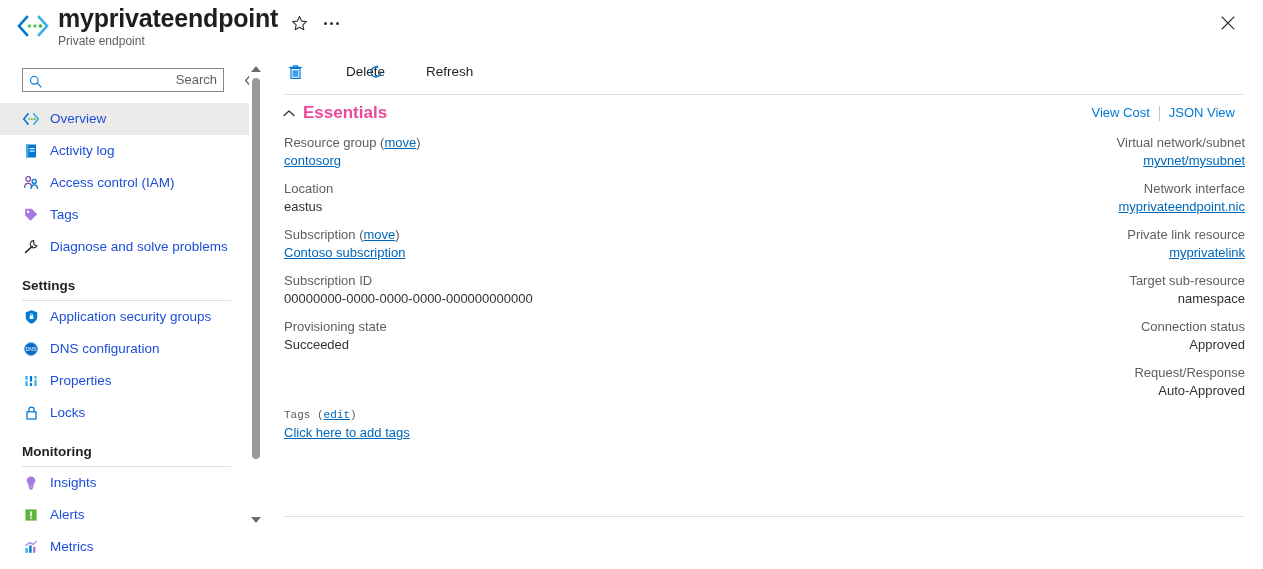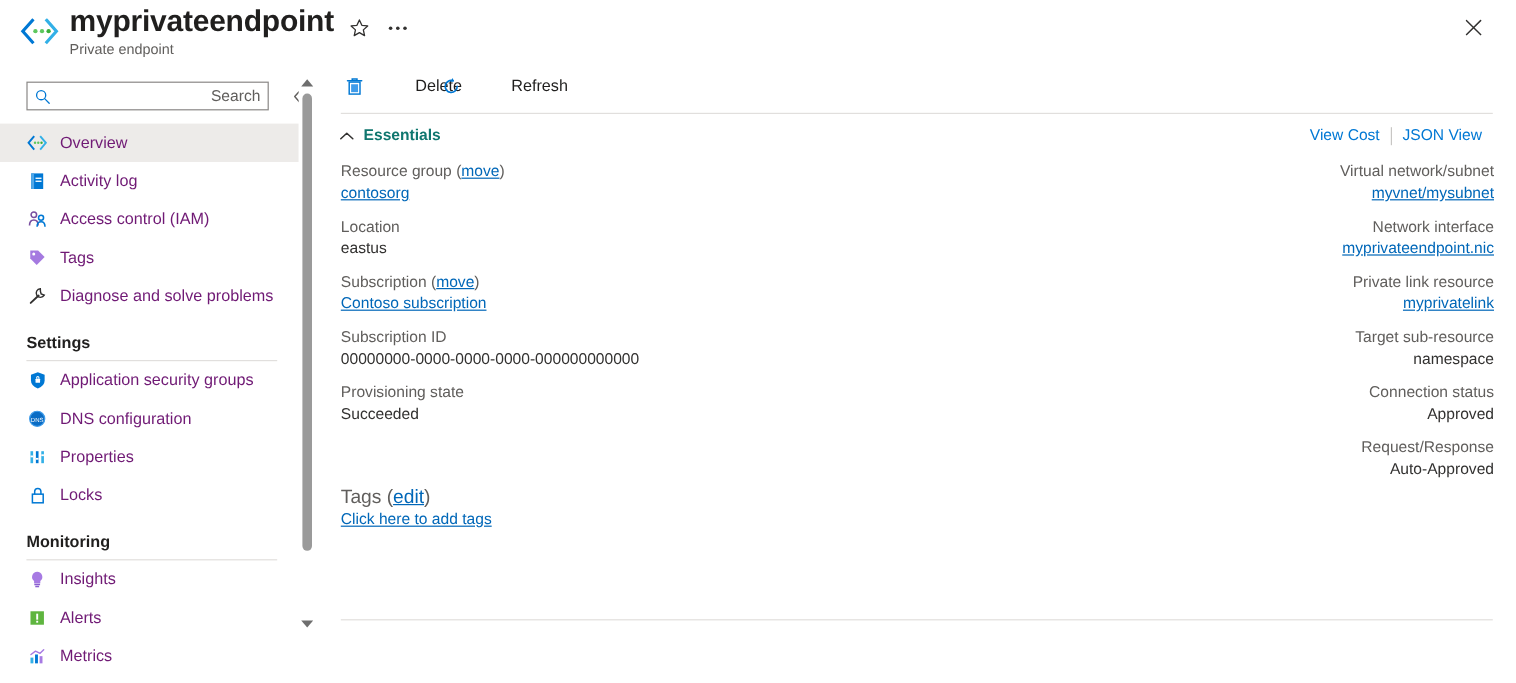--- a/index.html
+++ b/index.html
@@ -77,21 +77,21 @@
 
   .nav-item {
     position:relative; height:32px; display:flex; align-items:center;
     padding-left:22px; cursor:pointer; user-select:none;
   }
   .nav-item.selected { background:#edebe9; }
   .nav-item .ico {
     width:18px; height:18px; margin-right:10px; flex:none;
     display:flex; align-items:center; justify-content:center;
   }
-  .nav-item .lbl { font-size:13.5px; color:#701a75; line-height:18px; white-space:nowrap; }
+  .nav-item .lbl { font-size:13.5px; color:#1d4ed8; line-height:18px; white-space:nowrap; }
 
   .nav-group-head {
     padding-left:22px; padding-right:18px; margin-top:14px;
   }
   .nav-group-head .gtitle {
     font-size:13.5px; font-weight:700; color:#201f1e; line-height:18px;
     margin-bottom:5px;
   }
   .nav-group-head .grule { height:1px; background:#e1dfdd; width:209px; }
 
@@ -128,21 +128,21 @@
   .cmd-refresh { left:99px; }
 
   .cmd-rule { position:absolute; left:20px; top:36px; width:960px; height:1px; background:#e1dfdd; }
 
   .essentials-row { position:absolute; left:0; top:44px; width:999px; height:24px; }
   .ess-toggle {
     position:absolute; left:19px; top:0; height:22px; display:flex; align-items:center;
     cursor:pointer;
   }
   .ess-chev { margin-right:8px; display:flex; align-items:center; }
-  .ess-title { font-size:13px; font-weight:700; color:#0f766e; line-height:18px; }
+  .ess-title { font-size:17px; font-weight:700; color:#ec4899; line-height:18px; }
 
   .ess-links { position:absolute; right:19px; top:2px; display:flex; align-items:center; gap:0; }
   .ess-links a {
     font-size:13px; color:#0078d4; text-decoration:none; cursor:pointer; line-height:18px;
     padding:0 9px;
   }
   .ess-links .vsep { width:1px; height:15px; background:#c8c6c4; }
 
   
   .ess-body { position:absolute; left:0; top:76px; width:999px; }
@@ -156,21 +156,21 @@
   }
   .prop .pvalue {
     font-size:13px; color:#323130; line-height:18px; white-space:nowrap;
     margin-top:0px;
   }
   .prop a.link { color:#0067b8; text-decoration:underline; cursor:pointer; }
   .plabel a.inline-link { color:#0067b8; text-decoration:underline; cursor:pointer; }
 
   
   .tags-block { position:absolute; left:20px; top:272px; width:900px; }
-  .tags-block .tlabel { font-size:16px; color:#605e5c; line-height:18px; }
+  .tags-block .tlabel { font-size:11px; color:#605e5c; line-height:18px;font-family:Liberation Mono, monospace; }
   .tags-block .tlabel a { color:#0067b8; text-decoration:underline; cursor:pointer; }
   .tags-block .tvalue { font-size:13px; line-height:18px; margin-top:0px; }
   .tags-block .tvalue a { color:#0067b8; text-decoration:underline; cursor:pointer; }
 
   .bottom-rule { position:absolute; left:20px; top:382px; width:960px; height:1px; background:#e1dfdd; }
 </style>
 </head>
 <body>
 
 <div class="page">

